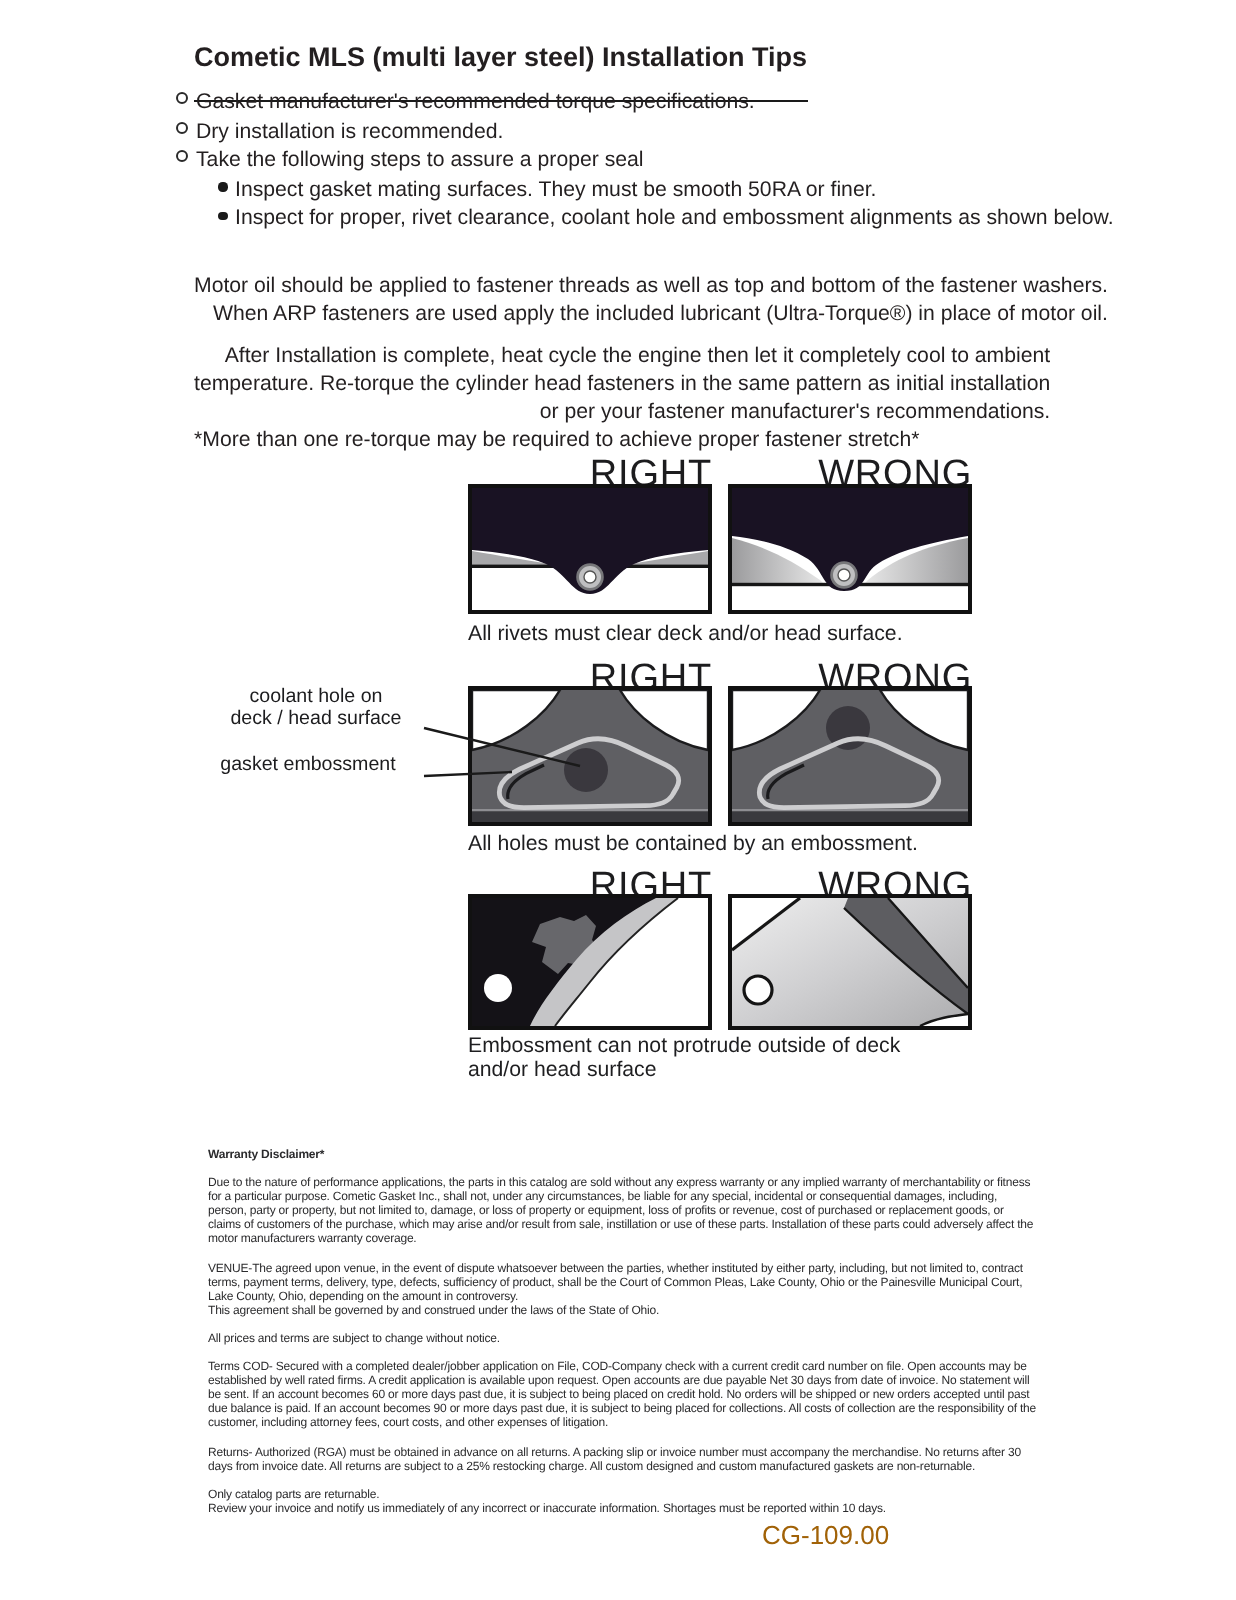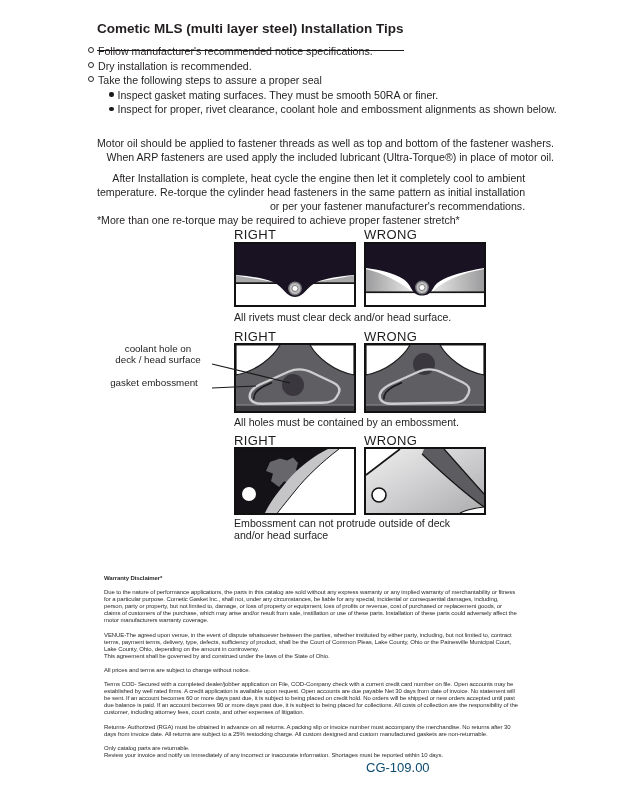--- a/index.html
+++ b/index.html
@@ -14,48 +14,48 @@
   }
   .tips{left:88px;top:44px;font-size:10.6px;line-height:14.6px;}
   .tip-row{display:flex;align-items:baseline;white-space:nowrap;}
   .tip-row.sub{margin-left:21px;}
   .odot{flex:0 0 auto;width:4px;height:4px;border:1px solid #2a2a2a;border-radius:50%;margin-right:4px;position:relative;top:-2px;}
   .fdot{flex:0 0 auto;width:4.5px;height:4.5px;background:#1a1a1a;border-radius:50%;margin-right:4px;position:relative;top:-2px;}
   .diesel-h{left:97px;top:119px;font-size:12.2px;font-weight:bold;white-space:nowrap;}
   .body-p{left:97px;font-size:10.6px;line-height:14.2px;}
   .body-p div{white-space:nowrap;text-align:right;}
   .p1{top:136px;} .p2{top:171px;} .p3{top:213px;}
-  .dg-hdr{width:122px;text-align:left;font-size:13px;letter-spacing:0.4px;color:#1c1c1e;white-space:nowrap;}
+  .dg-hdr{width:122px;text-align:right;font-size:19px;letter-spacing:0.4px;color:#1c1c1e;white-space:nowrap;}
   .colL{left:234px;} .colR{left:364px;}
   .hdr-r1{top:227px;} .hdr-r2{top:329px;} .hdr-r3{top:433px;}
   .panel{display:block;}
   .pan-r1{top:242px;} .pan-r2{top:343px;} .pan-r3{top:447px;}
   .caption{left:234px;font-size:10.6px;line-height:11.5px;white-space:nowrap;color:#1e1e20;}
   .cap1{top:312px;} .cap2{top:417px;} .cap3{top:518px;}
   .dg-label{width:100px;text-align:center;font-size:9.8px;line-height:10.8px;color:#1c1c1e;}
   .lbl-coolant{left:108px;top:344px;}
   .lbl-emboss{left:100px;top:378px;width:108px;white-space:nowrap;}
   .leader-overlay{left:104px;top:342px;pointer-events:none;z-index:5;}
   .legal{left:104px;top:575px;width:414px;font-size:6px;line-height:7.1px;letter-spacing:-0.1px;color:#2b2b2d;}
   .legal-h{font-weight:bold;margin:0 0 7px 0;}
   .legal-p{margin:0 0 7px 0;}
   .legal-p.tight{margin:0;}
-  .page-code{left:366px;top:760px;font-size:13px;color:#0c4a6e;white-space:nowrap;}
+  .page-code{left:381px;top:760px;font-size:13px;color:#a16207;white-space:nowrap;}
 </style>
 </head>
 <body>
 
 <div class="page">
 
   <div class="abs title">Cometic MLS (multi layer steel) Installation Tips</div>
 
   <div class="abs tips">
     <div class="tip-row">
       <span class="odot"></span>
-      <span>Follow manufacturer's recommended notice specifications.</span>
+      <span>Gasket manufacturer's recommended torque specifications.</span>
     </div>
     <div class="tip-row">
       <span class="odot"></span>
       <span>Dry installation is recommended.</span>
     </div>
     <div class="tip-row">
       <span class="odot"></span>
       <span>Take the following steps to assure a proper seal</span>
     </div>
     <div class="tip-row sub">

